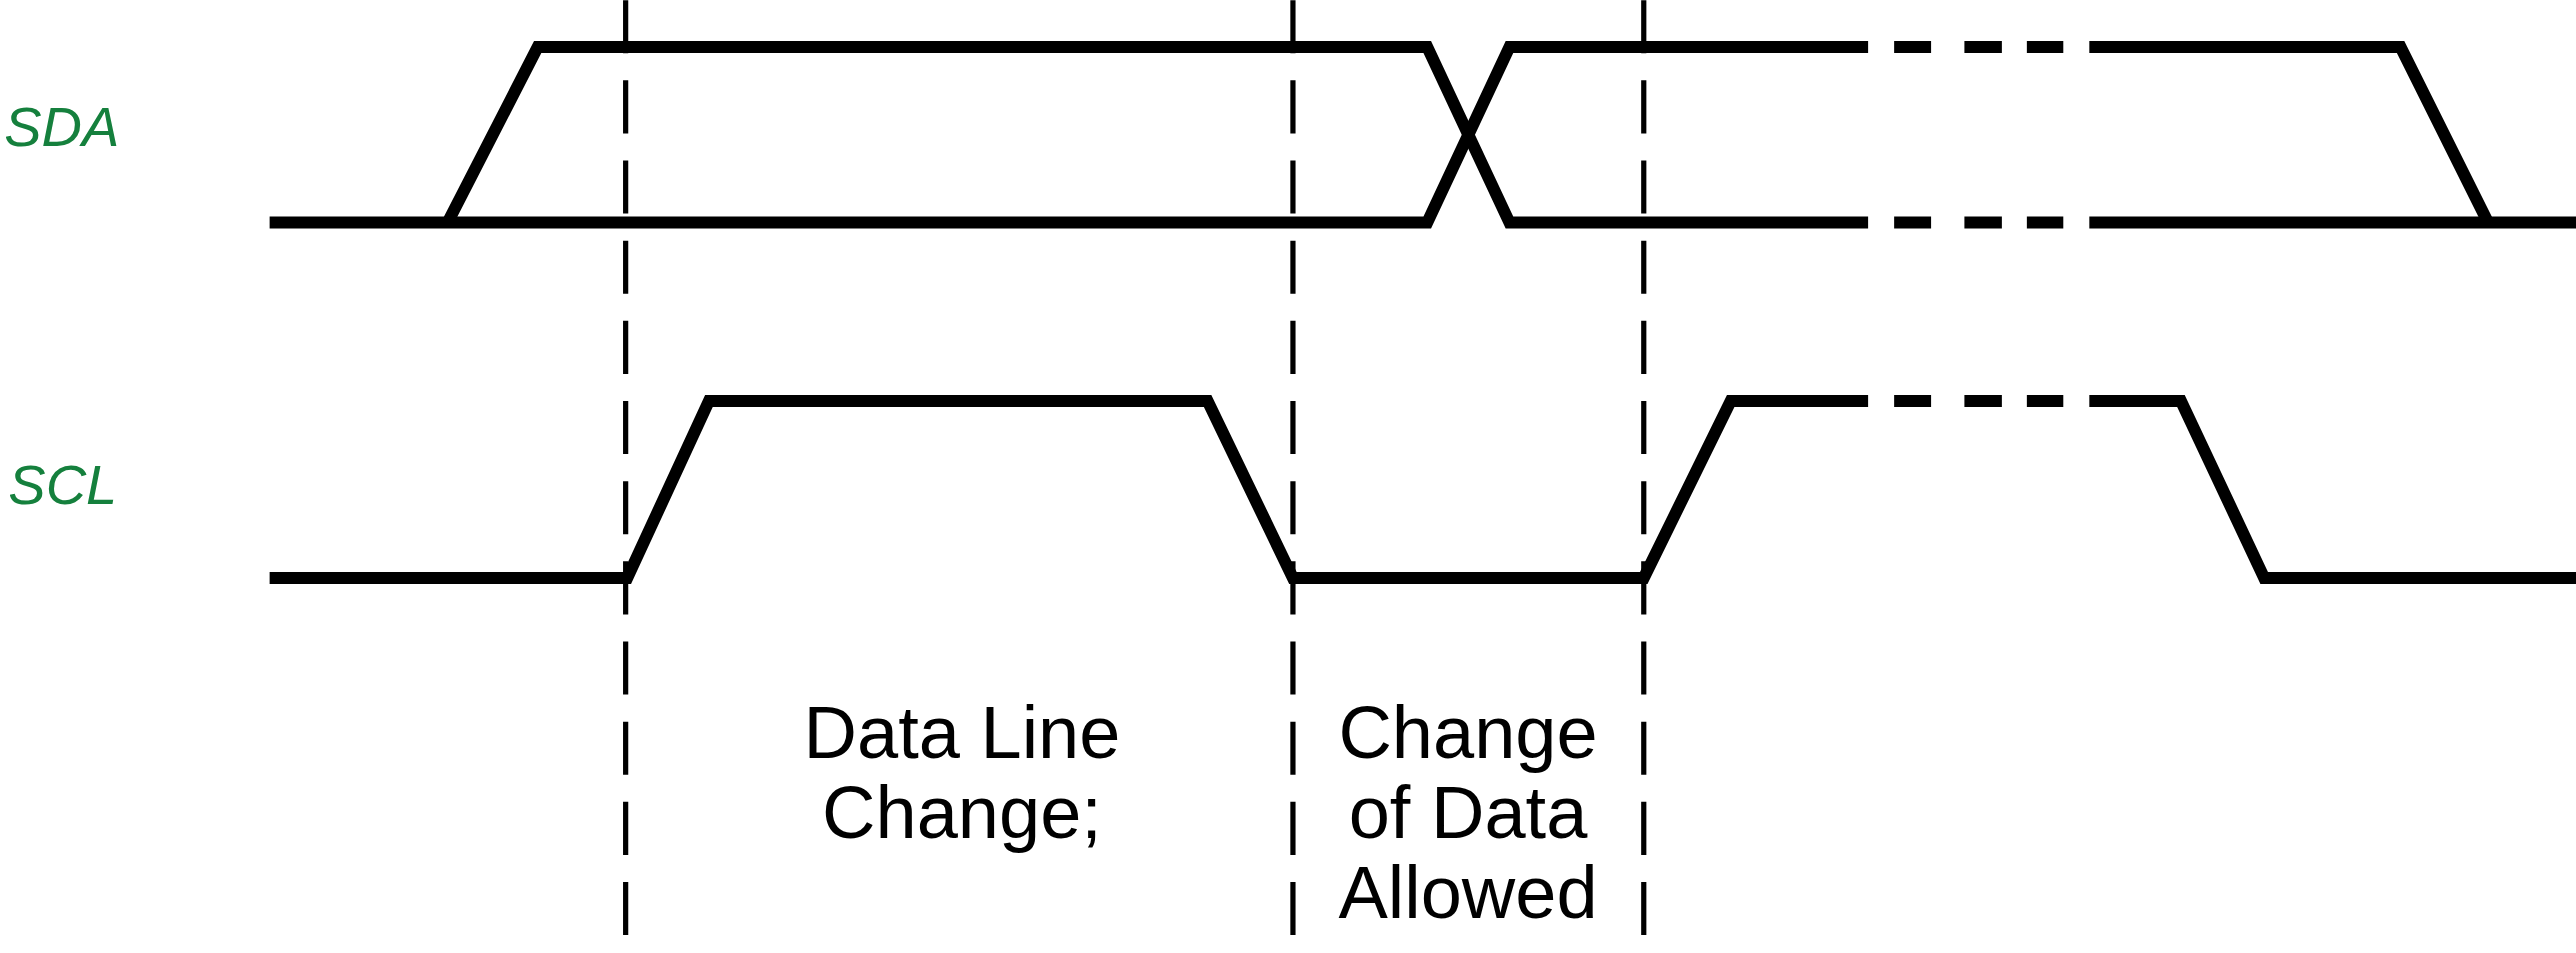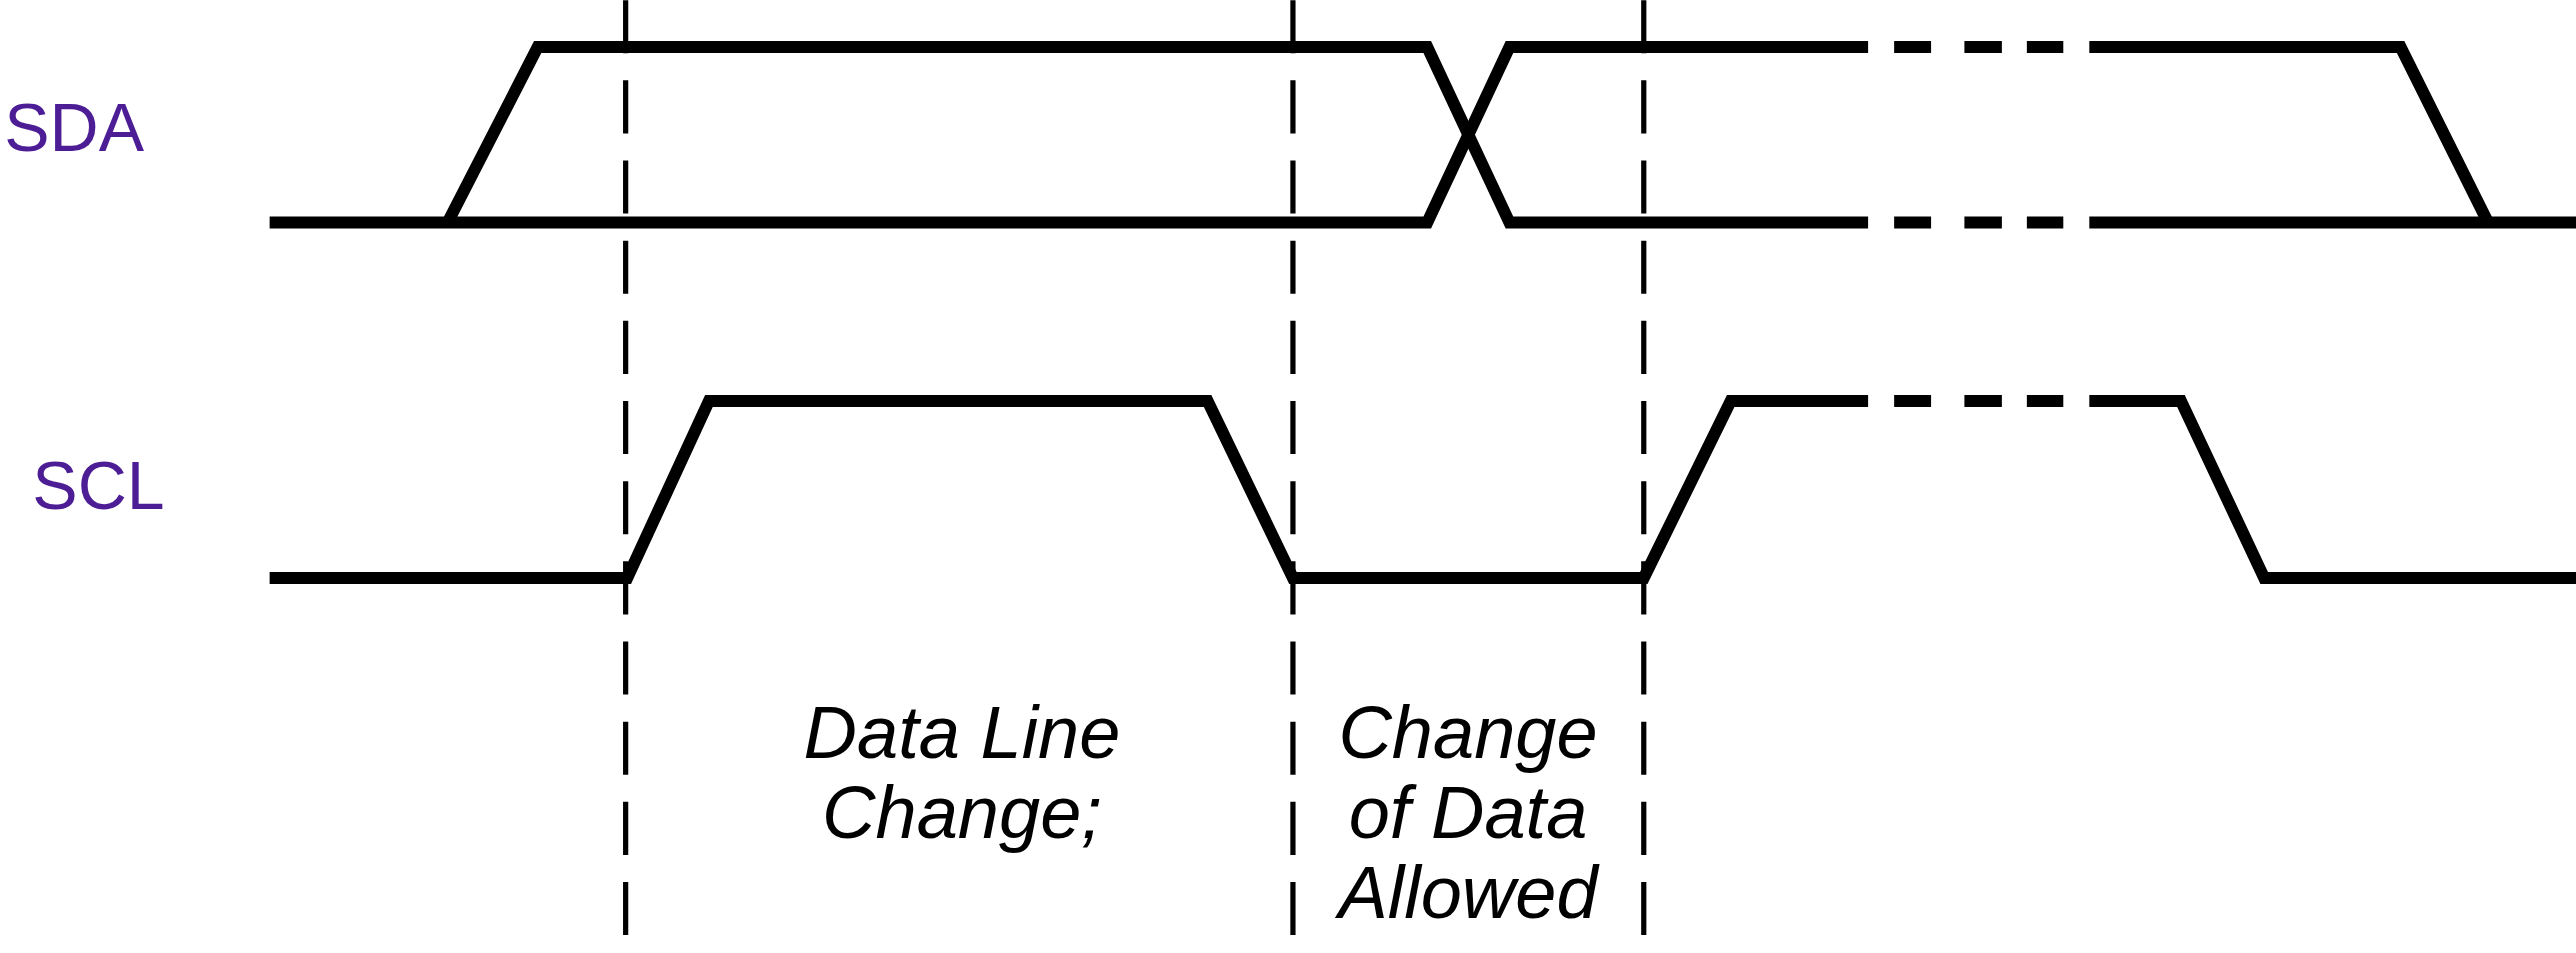--- a/index.html
+++ b/index.html
@@ -16,36 +16,36 @@
     font-family: "Liberation Sans", sans-serif;
     color: #000000;
   }
   .wave-svg {
     position: absolute;
     left: 0;
     top: 0;
   }
   .sig-label {
     position: absolute;
-    font-size: 68px;
+    font-size: 56px;
     line-height: 80px;
     white-space: nowrap;
-    color: #4c1d95;
+    color: #15803d;
+    font-style: italic;
   }
   .sig-label.sda { left: 4.2px;  top: 87px; }
-  .sig-label.scl { left: 8.3px; top: 445px; margin-left: 24px; }
+  .sig-label.scl { left: 8.3px; top: 445px; }
   .caption {
     position: absolute;
     top: 693px;
     width: 416px;
     text-align: center;
     font-size: 74px;
     line-height: 80px;
     color: #000000;
-    font-style: italic;
   }
   .caption.stable { left: 754px; }
   .caption.change { left: 1260px; text-align: center; }
 </style>
 </head>
 <body>
 
 <div class="canvas" style="background: rgb(255, 255, 255);">
 
   <svg class="wave-svg" id="wave-svg" width="2576" height="954" viewBox="0 0 4949 1832" xmlns="http://www.w3.org/2000/svg">

